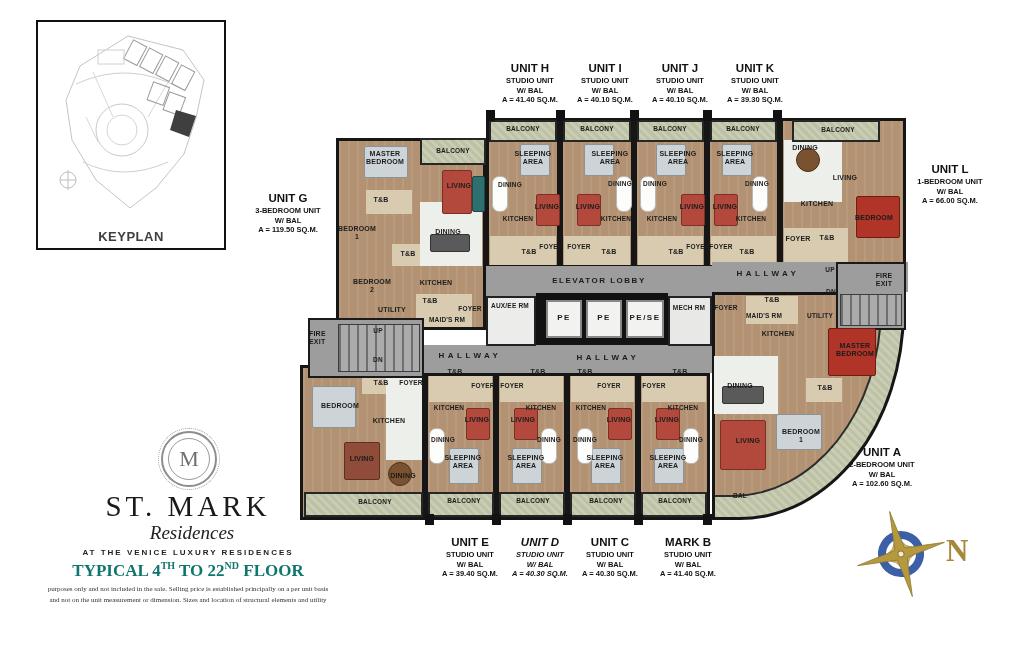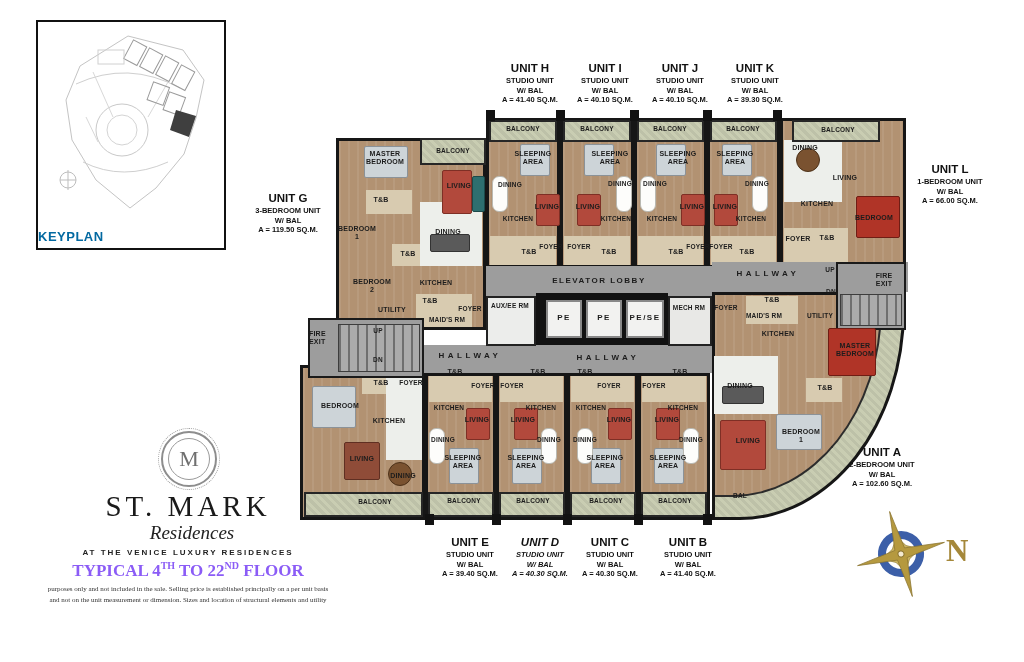--- a/index.html
+++ b/index.html
@@ -1,38 +1,38 @@
 <!DOCTYPE html>
 <html><head>
 <meta charset="utf-8">
 <style>
   html,body{margin:0;padding:0;background:#fff;}
   .canvas{position:relative;width:1024px;height:662px;background:#ffffff;overflow:hidden;
           font-family:"Liberation Sans",sans-serif;}
   
   .keyplan{position:absolute;left:36px;top:20px;width:190px;height:230px;background:#fff;
            border:2px solid #111;box-sizing:border-box;}
-  .keyplan-label{position:absolute;left:0;right:0;bottom:4px;
-                 font-size:13px;font-weight:bold;color:#0369a1;letter-spacing:.5px;}
+  .keyplan-label{position:absolute;left:0;right:0;bottom:4px;text-align:center;
+                 font-size:13px;font-weight:bold;color:#404040;letter-spacing:.5px;}
   
   .monogram{position:absolute;left:161px;top:431px;width:56px;height:56px;border-radius:50%;
             border:2px solid #8d8d8d;outline:1px dotted #9a9a9a;outline-offset:2px;
             box-sizing:border-box;display:flex;align-items:center;justify-content:center;}
   .monogram-inner{width:40px;height:40px;border-radius:50%;border:1px solid #9a9a9a;
             display:flex;align-items:center;justify-content:center;
             font-family:"Liberation Serif",serif;font-size:22px;color:#6f6f6f;}
   .brand-name{position:absolute;left:188px;top:490px;transform:translateX(-50%);
               font-family:"Liberation Serif",serif;font-size:29px;color:#1a1a1a;
               letter-spacing:4px;white-space:nowrap;}
   .brand-script{position:absolute;left:192px;top:522px;transform:translateX(-50%);
                 font-family:"Liberation Serif",serif;font-style:italic;font-size:19px;color:#222;}
   .brand-tagline{position:absolute;left:188px;top:548px;transform:translateX(-50%);
                  font-size:8px;font-weight:bold;letter-spacing:2px;color:#222;white-space:nowrap;}
   .floor-title{position:absolute;left:188px;top:560px;transform:translateX(-50%);
-               font-family:"Liberation Serif",serif;font-weight:bold;font-size:17px;color:#8b5cf6;
+               font-family:"Liberation Serif",serif;font-weight:bold;font-size:17px;color:#0f766e;
                white-space:nowrap;}
   .floor-title .sup{font-size:10px;vertical-align:super;}
   .disclaimer{position:absolute;left:188px;top:584px;transform:translateX(-50%);width:300px;
               text-align:center;font-family:"Liberation Serif",serif;font-size:7px;
               line-height:1.55;color:#333;}
   
   .north-label{position:absolute;left:946px;top:533px;font-family:"Liberation Serif",serif;
                font-weight:bold;font-size:31px;color:#a5883a;}
   
   .u{position:absolute;border:3px solid #161616;box-sizing:border-box;}
@@ -411,19 +411,19 @@
       <div class="ln">W/ BAL</div>
       <div class="ln">A = 40.30 SQ.M.</div>
   </div>
   <div class="callout" style="left:610px;top:536px;">
     <div class="nm">UNIT C</div>
       <div class="ln">STUDIO UNIT</div>
       <div class="ln">W/ BAL</div>
       <div class="ln">A = 40.30 SQ.M.</div>
   </div>
   <div class="callout" style="left:688px;top:536px;">
-    <div class="nm">UNIT B</div>
+    <div class="nm">MARK B</div>
       <div class="ln">STUDIO UNIT</div>
       <div class="ln">W/ BAL</div>
       <div class="ln">A = 41.40 SQ.M.</div>
   </div>
 
 </div>
 
 </body></html>

